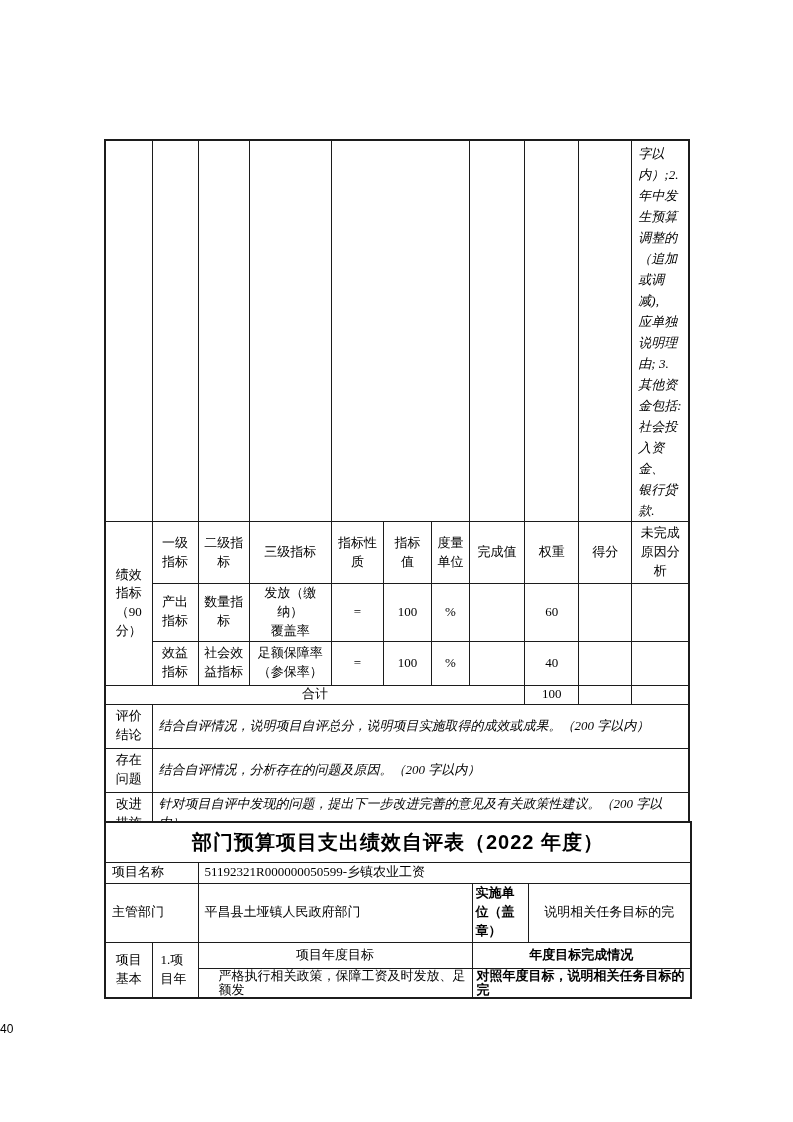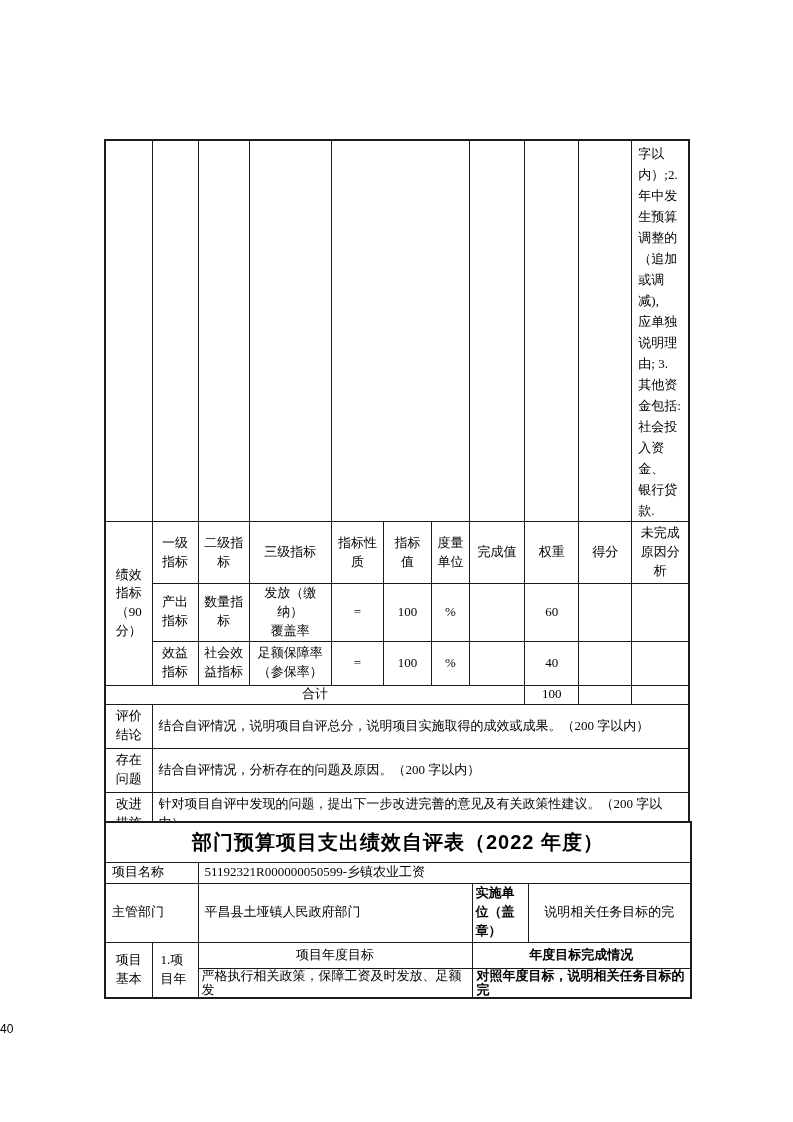--- a/index.html
+++ b/index.html
@@ -11,24 +11,24 @@
   }
   table { border-collapse:collapse; table-layout:fixed; position:absolute; background:#fff; }
   td {
     border:1px solid #1c1c1c; font-size:13px; text-align:center;
     vertical-align:middle; padding:0 3px; overflow:hidden; line-height:1.45;
   }
   .t1 { left:104px; top:139px; width:586px; border:2px solid #1c1c1c; }
   .t2 { left:104px; top:821px; width:586px; border:2px solid #1c1c1c; }
   .pre   { white-space:pre-line; }
   .left  { text-align:left; }
-  .ital  { }
+  .ital  { font-style:italic; }
   .hei   { font-family:"Liberation Sans","DejaVu Sans",sans-serif; font-weight:bold;margin-left:22px; }
   .note  {
-    text-align:left; vertical-align:top;
+    font-style:italic; text-align:left; vertical-align:top;
     line-height:21px; padding:2px 4px 0 6px; white-space:pre-line; font-size:13px;
   }
   .tight { line-height:1.1; }
   .pad-l { padding-left:6px; }
   .title-cell { font-size:20px; letter-spacing:1px; }
   .pagenum {
     position:absolute; left:0; top:1022px; width:100%;
     text-align:left; font-size:12px;
     font-family:"Liberation Sans","DejaVu Sans",sans-serif;
   }
@@ -200,20 +200,20 @@
     <tr style="height:26px">
       <td rowspan="2" class="pre">项目
 基本</td>
       <td rowspan="2" class="pre left" style="padding-left:8px">1.项
 目年</td>
       <td class="tight">项目年度目标</td>
       <td colspan="2" class="hei tight">年度目标完成情况</td>
     </tr>
 
     <tr style="height:22px">
-      <td class="left tight" style="padding-left:3px">严格执行相关政策，保障工资及时发放、足额发</td>
+      <td class="left tight" style="padding-left:20px">严格执行相关政策，保障工资及时发放、足额发</td>
       <td colspan="2" class="hei left tight" style="padding-left:4px">对照年度目标，说明相关任务目标的完</td>
     </tr>
   </tbody>
     </table>
 
   <div class="pagenum">40</div>
 </div>
 
 </body></html>

